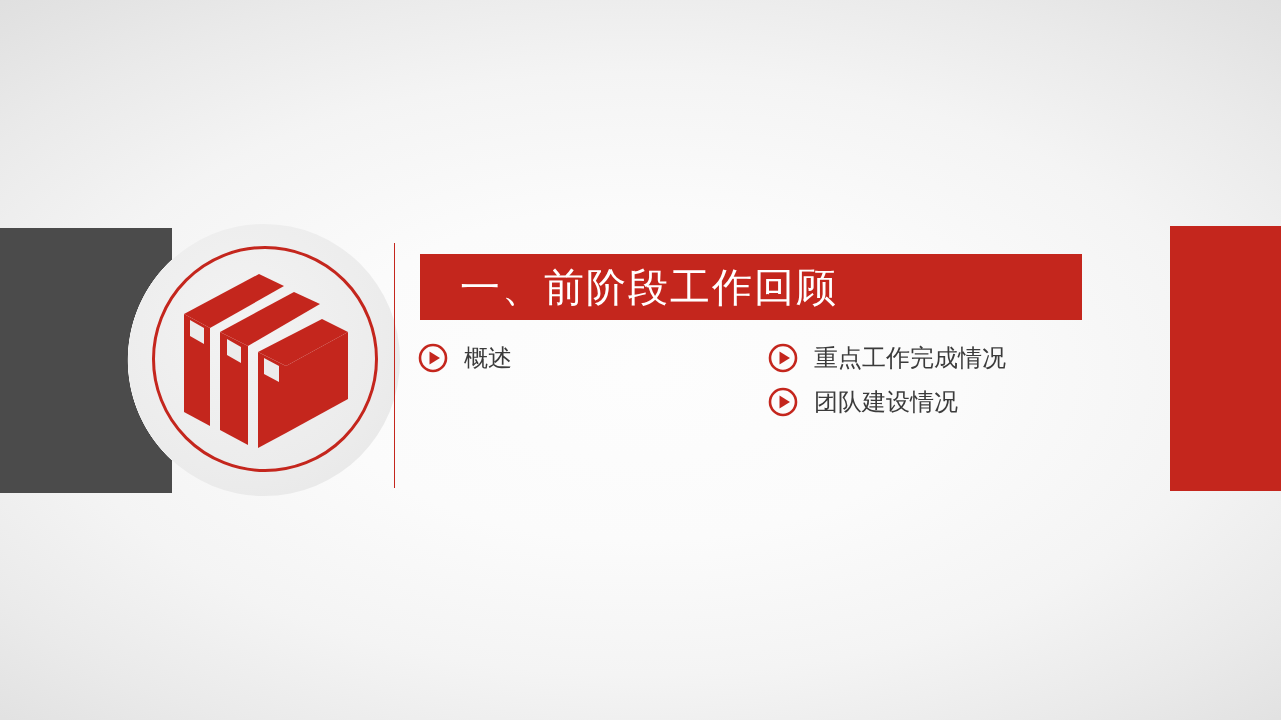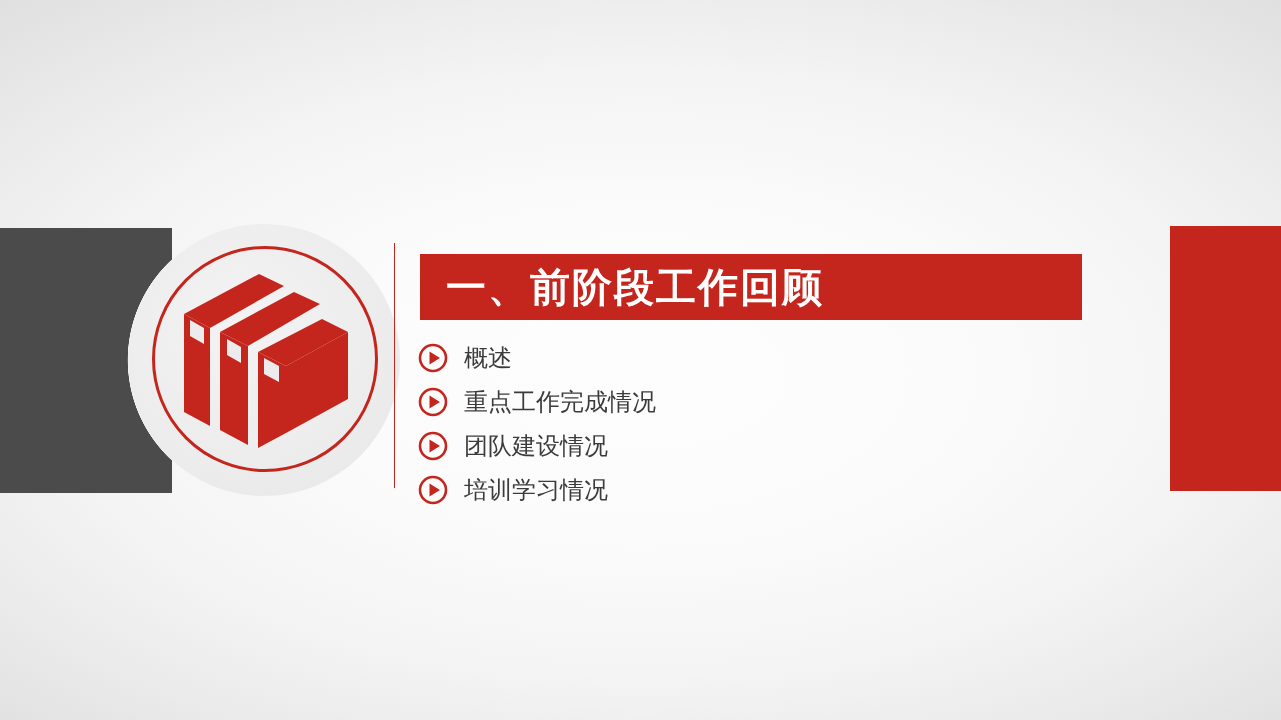--- a/index.html
+++ b/index.html
@@ -104,35 +104,34 @@
     top: 254px;
     width: 662px;
     height: 66px;
     background: #c4261d;
     display: flex;
     align-items: center;
   }
   .title-text {
     color: #ffffff;
     font-size: 40px;
-    font-weight: bold;
+    font-weight: normal;
     letter-spacing: 2px;
-    padding-left: 26px;
+    padding-left: 40px;
     white-space: nowrap;
     line-height: 1;
   }
 
   
   .bullet-cols {
     position: absolute;
     left: 418px;
     top: 336px;
     width: 700px;
     display: flex;
-    flex-direction: column;
   }
   .bullet-col { width: 355px; }
 
   .bullet-row {
     display: flex;
     align-items: center;
     height: 44px;
   }
   .bullet-icon {
     width: 30px;
@@ -221,27 +220,18 @@
       <div class="bullet-row">
         <span class="bullet-icon">
           <svg viewBox="0 0 30 30" xmlns="http://www.w3.org/2000/svg">
             <circle cx="15" cy="15" r="13" fill="none" stroke="#c4261d" stroke-width="2.6"></circle>
             <path d="M11.5 8.6 L22 15 L11.5 21.4 Z" fill="#c4261d"></path>
           </svg>
         </span>
         <span class="bullet-label">团队建设情况</span>
       </div>
 
-      <div class="bullet-row">
-        <span class="bullet-icon">
-          <svg viewBox="0 0 30 30" xmlns="http://www.w3.org/2000/svg">
-            <circle cx="15" cy="15" r="13" fill="none" stroke="#c4261d" stroke-width="2.6"></circle>
-            <path d="M11.5 8.6 L22 15 L11.5 21.4 Z" fill="#c4261d"></path>
-          </svg>
-        </span>
-        <span class="bullet-label">培训学习情况</span>
-      </div>
 
     </div>
 
   </div>
 
 </div>
 
 </body></html>

